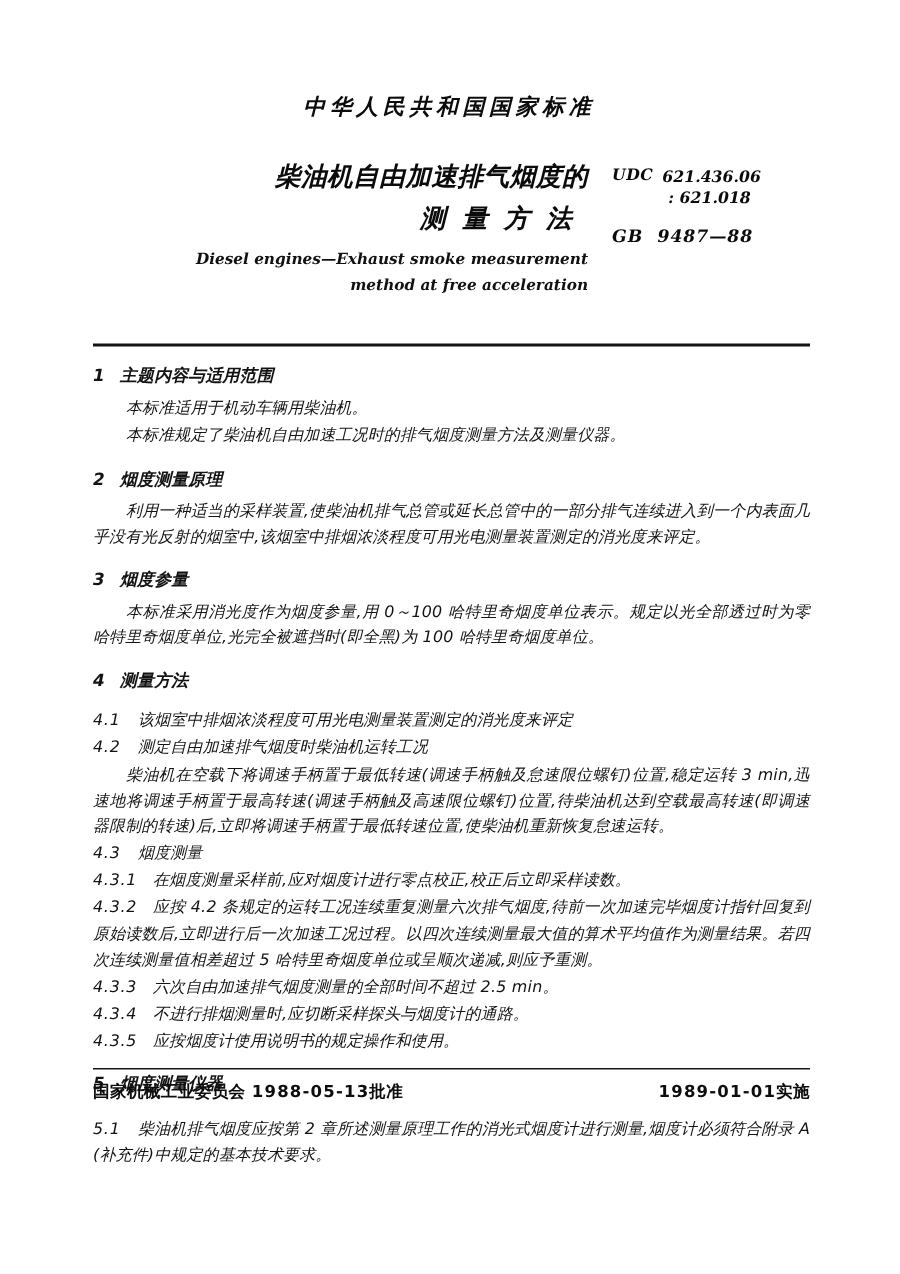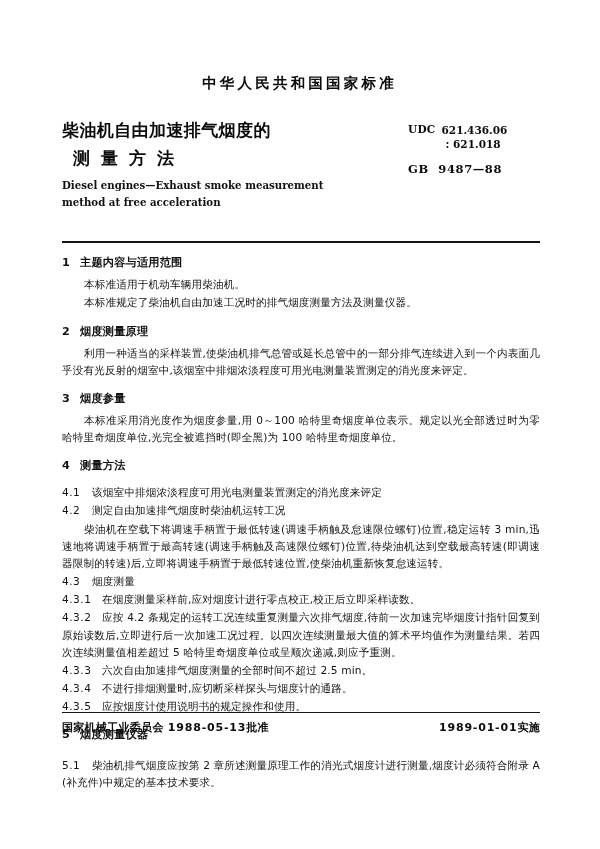--- a/index.html
+++ b/index.html
@@ -21,22 +21,23 @@
     position: absolute;
     left: 0; top: 0;
     width: 600px;
     height: 849px;
     background: #fff;
   }
 
   .content {
     position: absolute;
     left: 62px;
-    top: 12px;
+    top: 0;
     width: 478px;
+    font-style: italic;
   }
 
   
   .header {
     position: relative;
     padding-top: 62px;
   }
   .national-line {
     text-align: center;
     font-size: 14.5px;
@@ -48,21 +49,21 @@
     color: #0b0b0b;
   }
 
   .title-row {
     display: flex;
     align-items: flex-start;
   }
   .title-block {
     width: 330px;
     flex: 0 0 330px;
-    text-align: left;
+    text-align: right;
   }
   .title-cn-1 {
     font-size: 17px;
     font-weight: bold;
     letter-spacing: 0.4px;
     line-height: 1.35;
     color: #0b0b0b;
   }
   .title-cn-2 {
     font-size: 17px;

